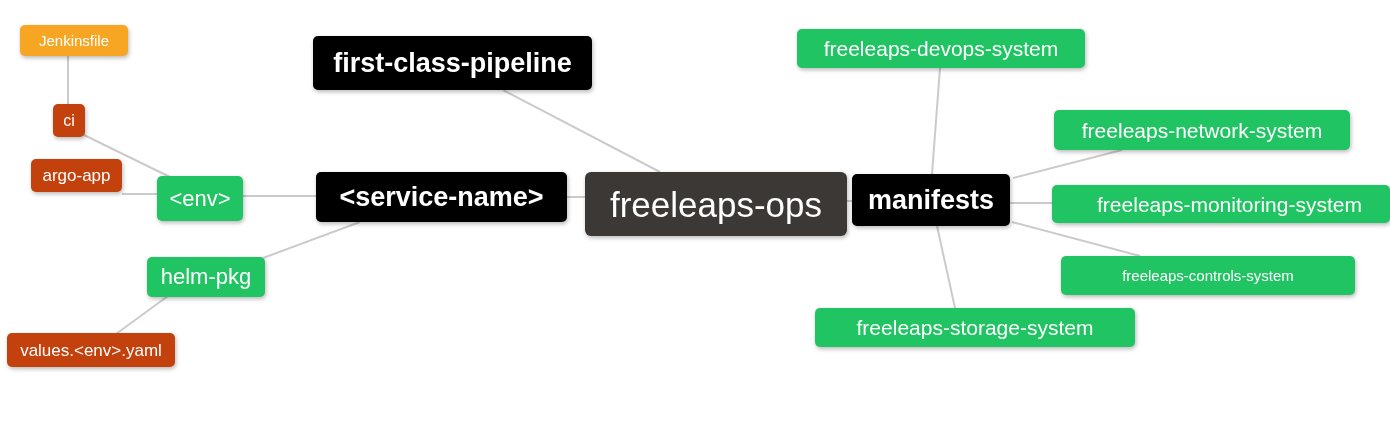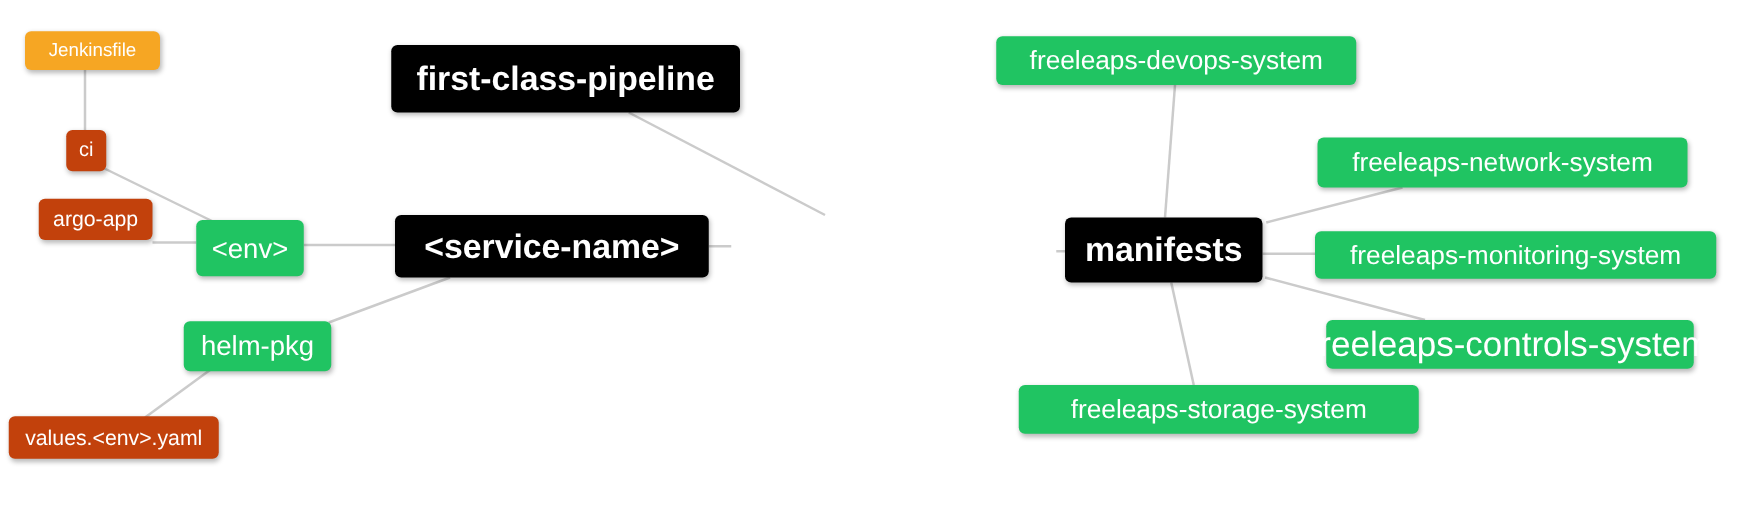--- a/index.html
+++ b/index.html
@@ -45,22 +45,22 @@
   .n-argo        { left: 31px;  top: 159px; width: 91px;  height: 33px; font-size: 17px; }
   .n-env         { left: 157px; top: 176px; width: 86px;  height: 45px; font-size: 22px; text-align: center; }
   .n-helm        { left: 147px; top: 257px; width: 118px; height: 40px; font-size: 22px; }
   .n-values      { left: 7px;   top: 333px; width: 168px; height: 34px; font-size: 17px; }
   .n-pipeline    { left: 313px; top: 36px;  width: 279px; height: 54px; font-size: 27px; }
   .n-service     { left: 316px; top: 172px; width: 251px; height: 50px; font-size: 27px; }
   .n-ops         { left: 585px; top: 172px; width: 262px; height: 64px; font-size: 35px; }
   .n-manifests   { left: 852px; top: 174px; width: 158px; height: 52px; font-size: 27px; }
   .n-devops      { left: 797px; top: 29px;  width: 288px; height: 39px; font-size: 21px; }
   .n-network     { left: 1054px;top: 110px; width: 296px; height: 40px; font-size: 21px; }
-  .n-monitoring  { left: 1052px;top: 185px; width: 321px; height: 38px; font-size: 21px; }
-  .n-controls    { left: 1061px;top: 256px; width: 294px; height: 39px; font-size: 28px; }
+  .n-monitoring  { left: 1052px;top: 185px; width: 321px; height: 38px; font-size: 21px; padding-left: 17px; }
+  .n-controls    { left: 1061px;top: 256px; width: 294px; height: 39px; font-size: 15px; }
   .n-storage     { left: 815px; top: 308px; width: 320px; height: 39px; font-size: 21px; }
 </style>
 </head>
 <body>
 
 <div class="canvas">
 
   <svg class="edges" viewBox="0 0 1390 421" xmlns="http://www.w3.org/2000/svg">
     <line x1="68" y1="56" x2="68" y2="104"></line>
     <line x1="84" y1="135" x2="172" y2="178"></line>
@@ -79,20 +79,21 @@
   </svg>
 
   <div class="node c-amber n-jenkinsfile">Jenkinsfile</div>
   <div class="node c-red n-ci">ci</div>
   <div class="node c-red n-argo">argo-app</div>
   <div class="node c-green n-env">&lt;env&gt;</div>
   <div class="node c-red n-values">values.&lt;env&gt;.yaml</div>
   <div class="node c-green n-helm">helm-pkg</div>
   <div class="node c-blue n-pipeline">first-class-pipeline</div>
   <div class="node c-blue n-service">&lt;service-name&gt;</div>
+  <div class="node c-dark n-ops">freeleaps-ops</div>
   <div class="node c-blue n-manifests">manifests</div>
   <div class="node c-green n-devops">freeleaps-devops-system</div>
   <div class="node c-green n-network">freeleaps-network-system</div>
   <div class="node c-green n-monitoring">freeleaps-monitoring-system</div>
   <div class="node c-green n-controls">freeleaps-controls-system</div>
   <div class="node c-green n-storage">freeleaps-storage-system</div>
 
 </div>
 
 </body></html>

